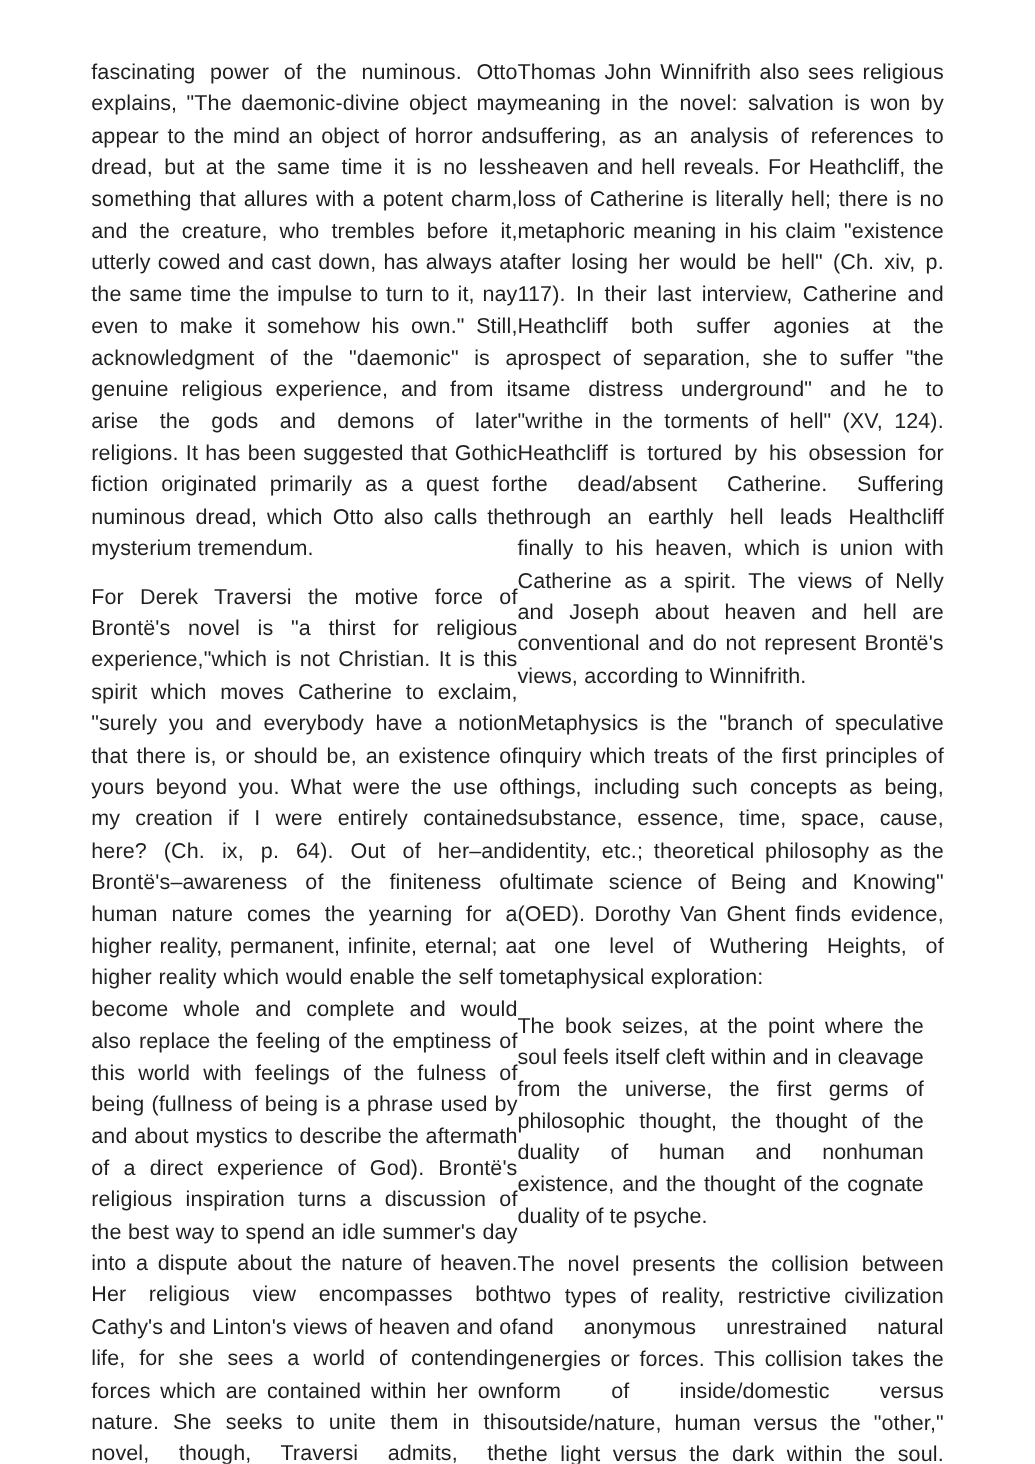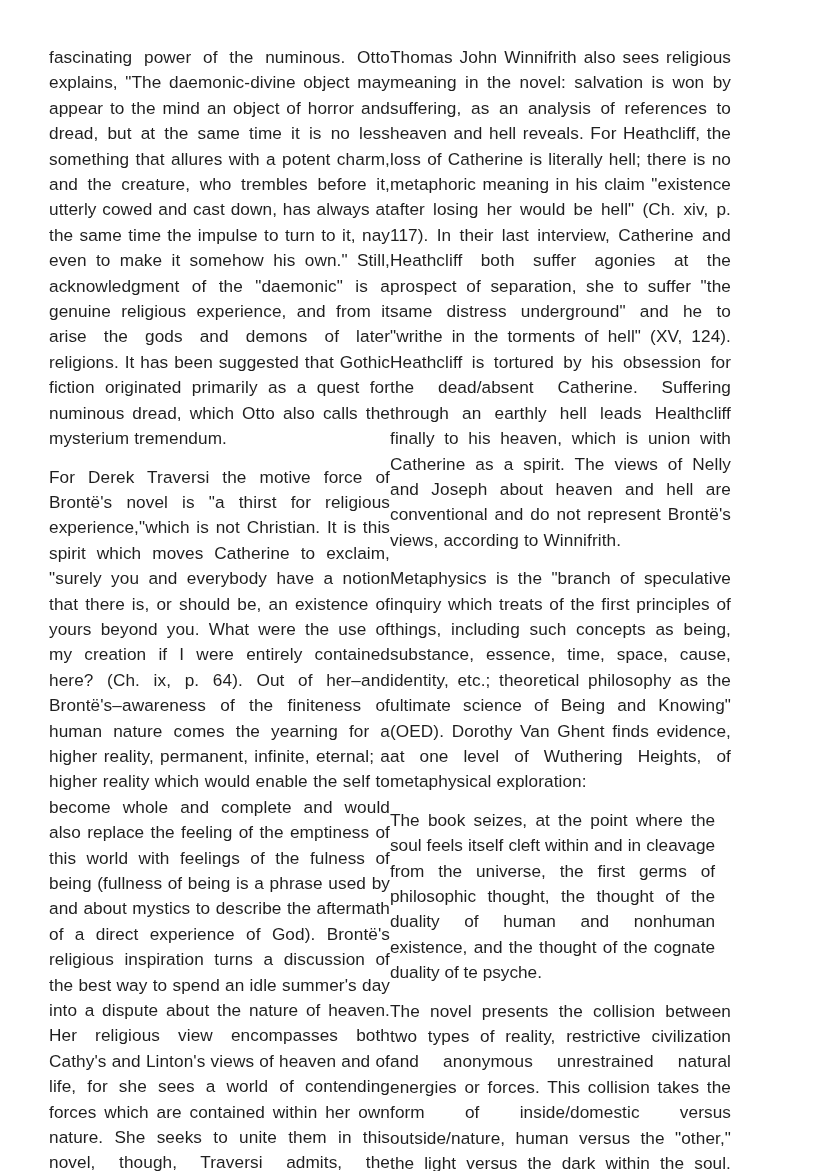--- a/index.html
+++ b/index.html
@@ -22,21 +22,21 @@
     height: 1171px;
     background: #ffffff;
     box-sizing: border-box;
     padding: 45px 49px 40px 49px;
   }
 
   .columns {
     display: flex;
     flex-direction: row;
     align-items: flex-start;
-    justify-content: flex-start;
+    justify-content: center;
     width: 730px;
     height: 1086px;
   }
 
   .column {
     width: 341px;
     flex: 0 0 341px;
   }
 
   p.body-text {

